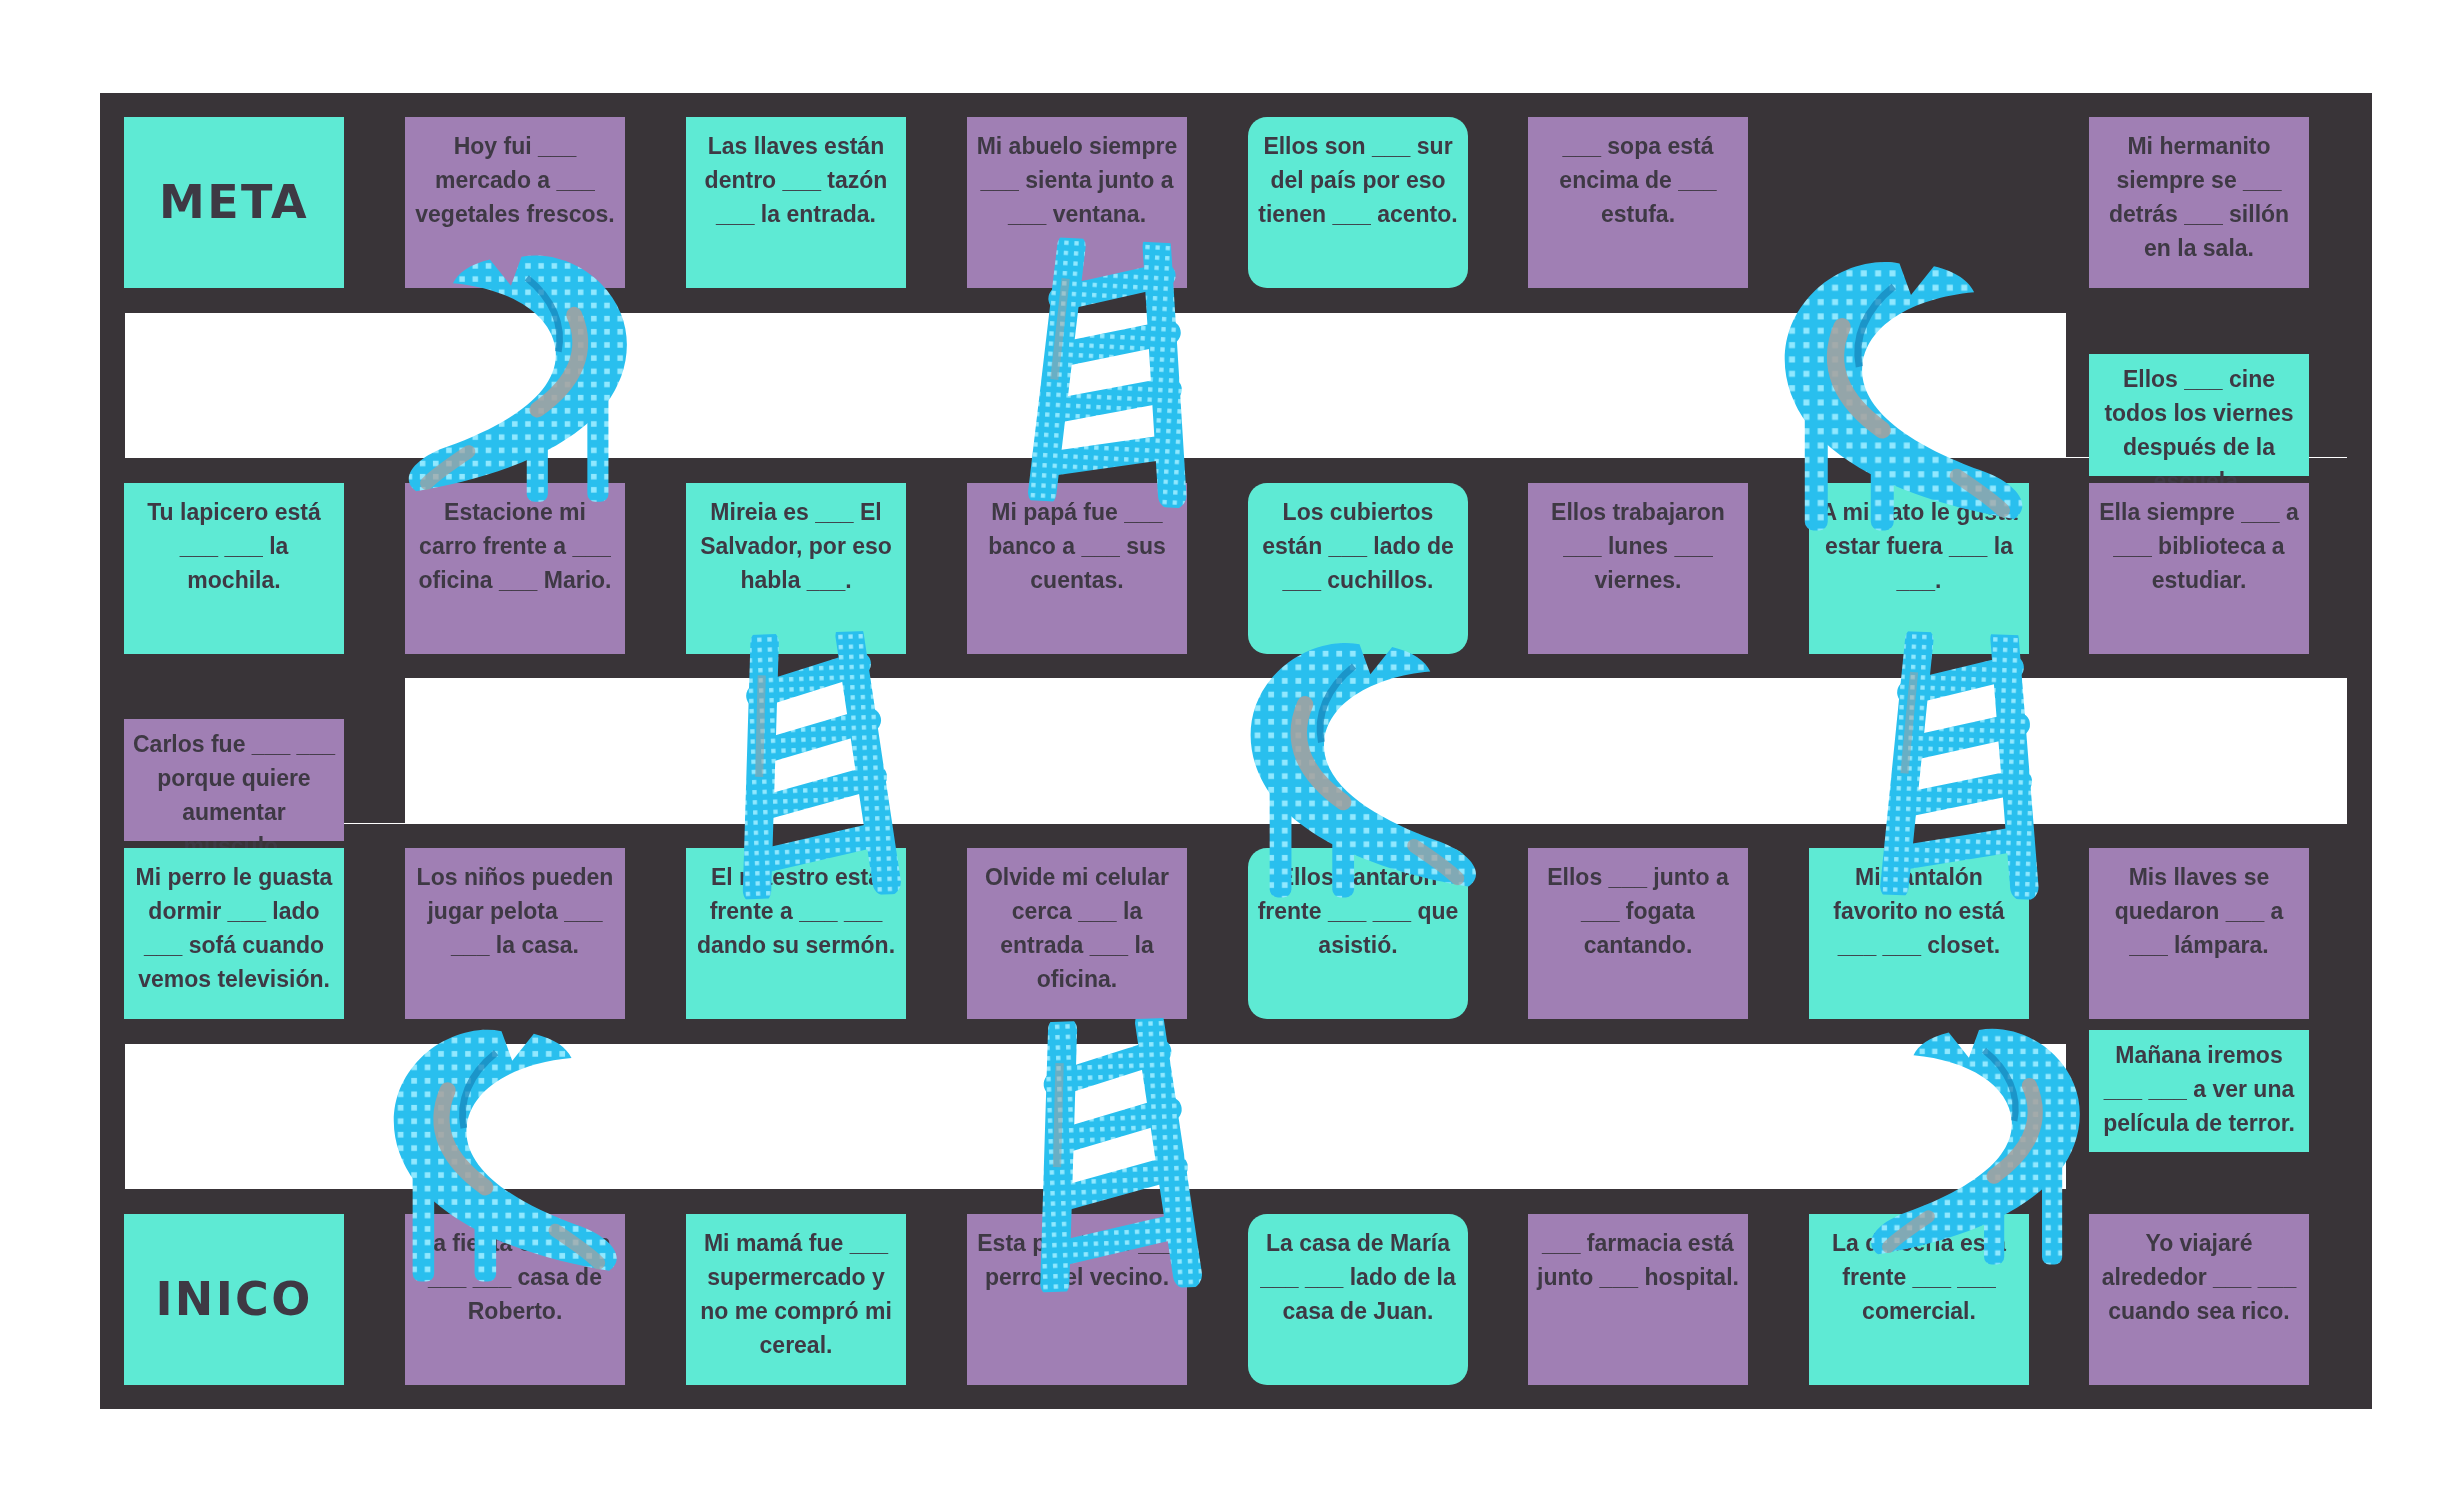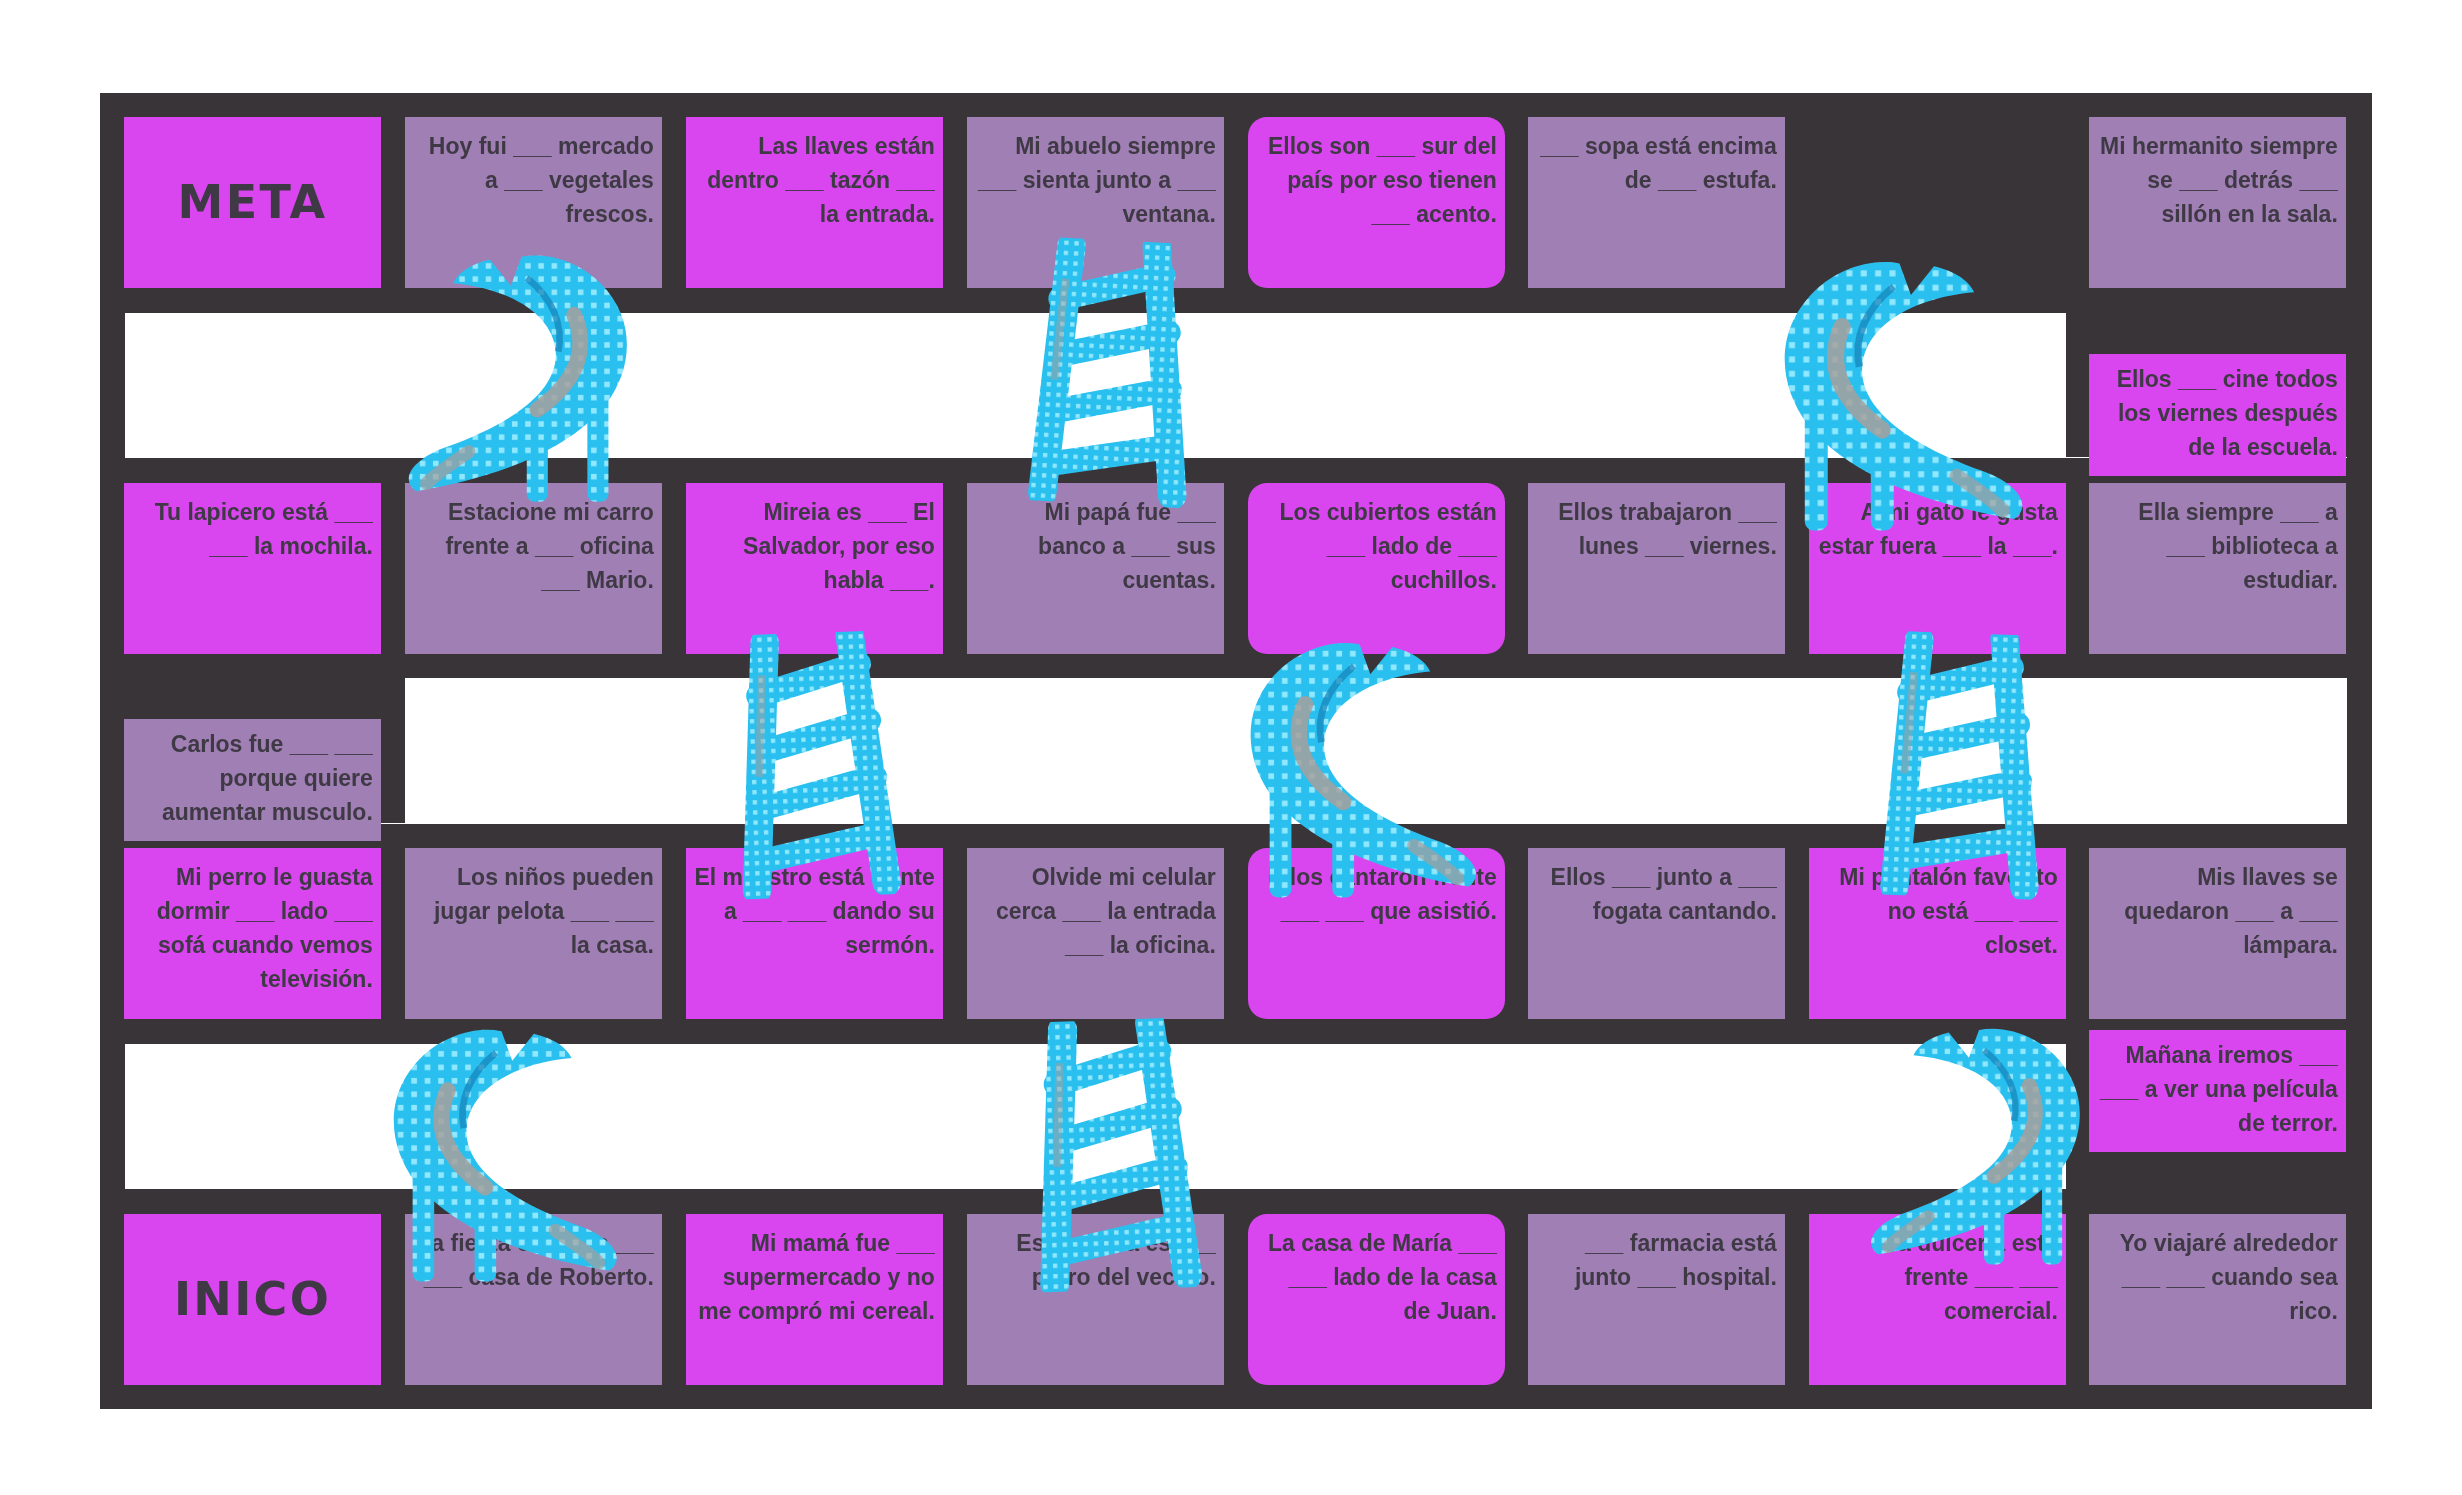--- a/index.html
+++ b/index.html
@@ -9,24 +9,24 @@
   .frame{position:absolute;background:#393438;}
   .strip{left:100px;width:2272px;height:220px;}
   .strip.s1{top:93px;} .strip.s2{top:458px;} .strip.s3{top:824px;} .strip.s4{top:1189px;}
   .vbar{top:93px;width:24.6px;height:1316px;}
   .vbar.left{left:100px;} .vbar.right{left:2347px;}
   .gapbox{width:305px;height:145px;}
   .gapbox.b1{left:2066px;top:312px;}
   .gapbox.b2{left:100px;top:678px;}
   .gapbox.b3{left:2066px;top:1044px;}
   
-  .cell{position:absolute;width:257px;height:171px;box-sizing:border-box;z-index:2;
-        text-align:right;font-weight:bold;color:#3e3944;font-size:23px;line-height:1.48;
+  .cell{position:absolute;width:220px;height:171px;box-sizing:border-box;z-index:2;
+        text-align:center;font-weight:bold;color:#3e3944;font-size:23px;line-height:1.48;
         padding:11.7px 8.2px 0;}
-  .cell.blue{background:#d946ef;}
+  .cell.blue{background:#5eead4;}
   .cell.purple{background:#a07fb4;}
   .cell.small{height:122px;padding-top:8.2px;margin-top:30px;}
   .cell.title{display:flex;align-items:center;justify-content:center;padding:8px;
               font-size:46px;letter-spacing:2.3px;font-family:"DejaVu Sans",sans-serif;}
   .c1{left:124px;} .c2{left:405px;} .c3{left:686px;} .c4{left:967px;}
   .c5{left:1248px;border-radius:19px;} .c6{left:1528px;} .c7{left:1809px;} .c8{left:2089px;}
   .r1{top:117px;} .r3{top:483px;} .r5{top:848px;} .r7{top:1214px;}
   .g1{top:324px;} .g2{top:689px;} .g3{top:1000px;}
   
   .icon{position:absolute;z-index:6;}

